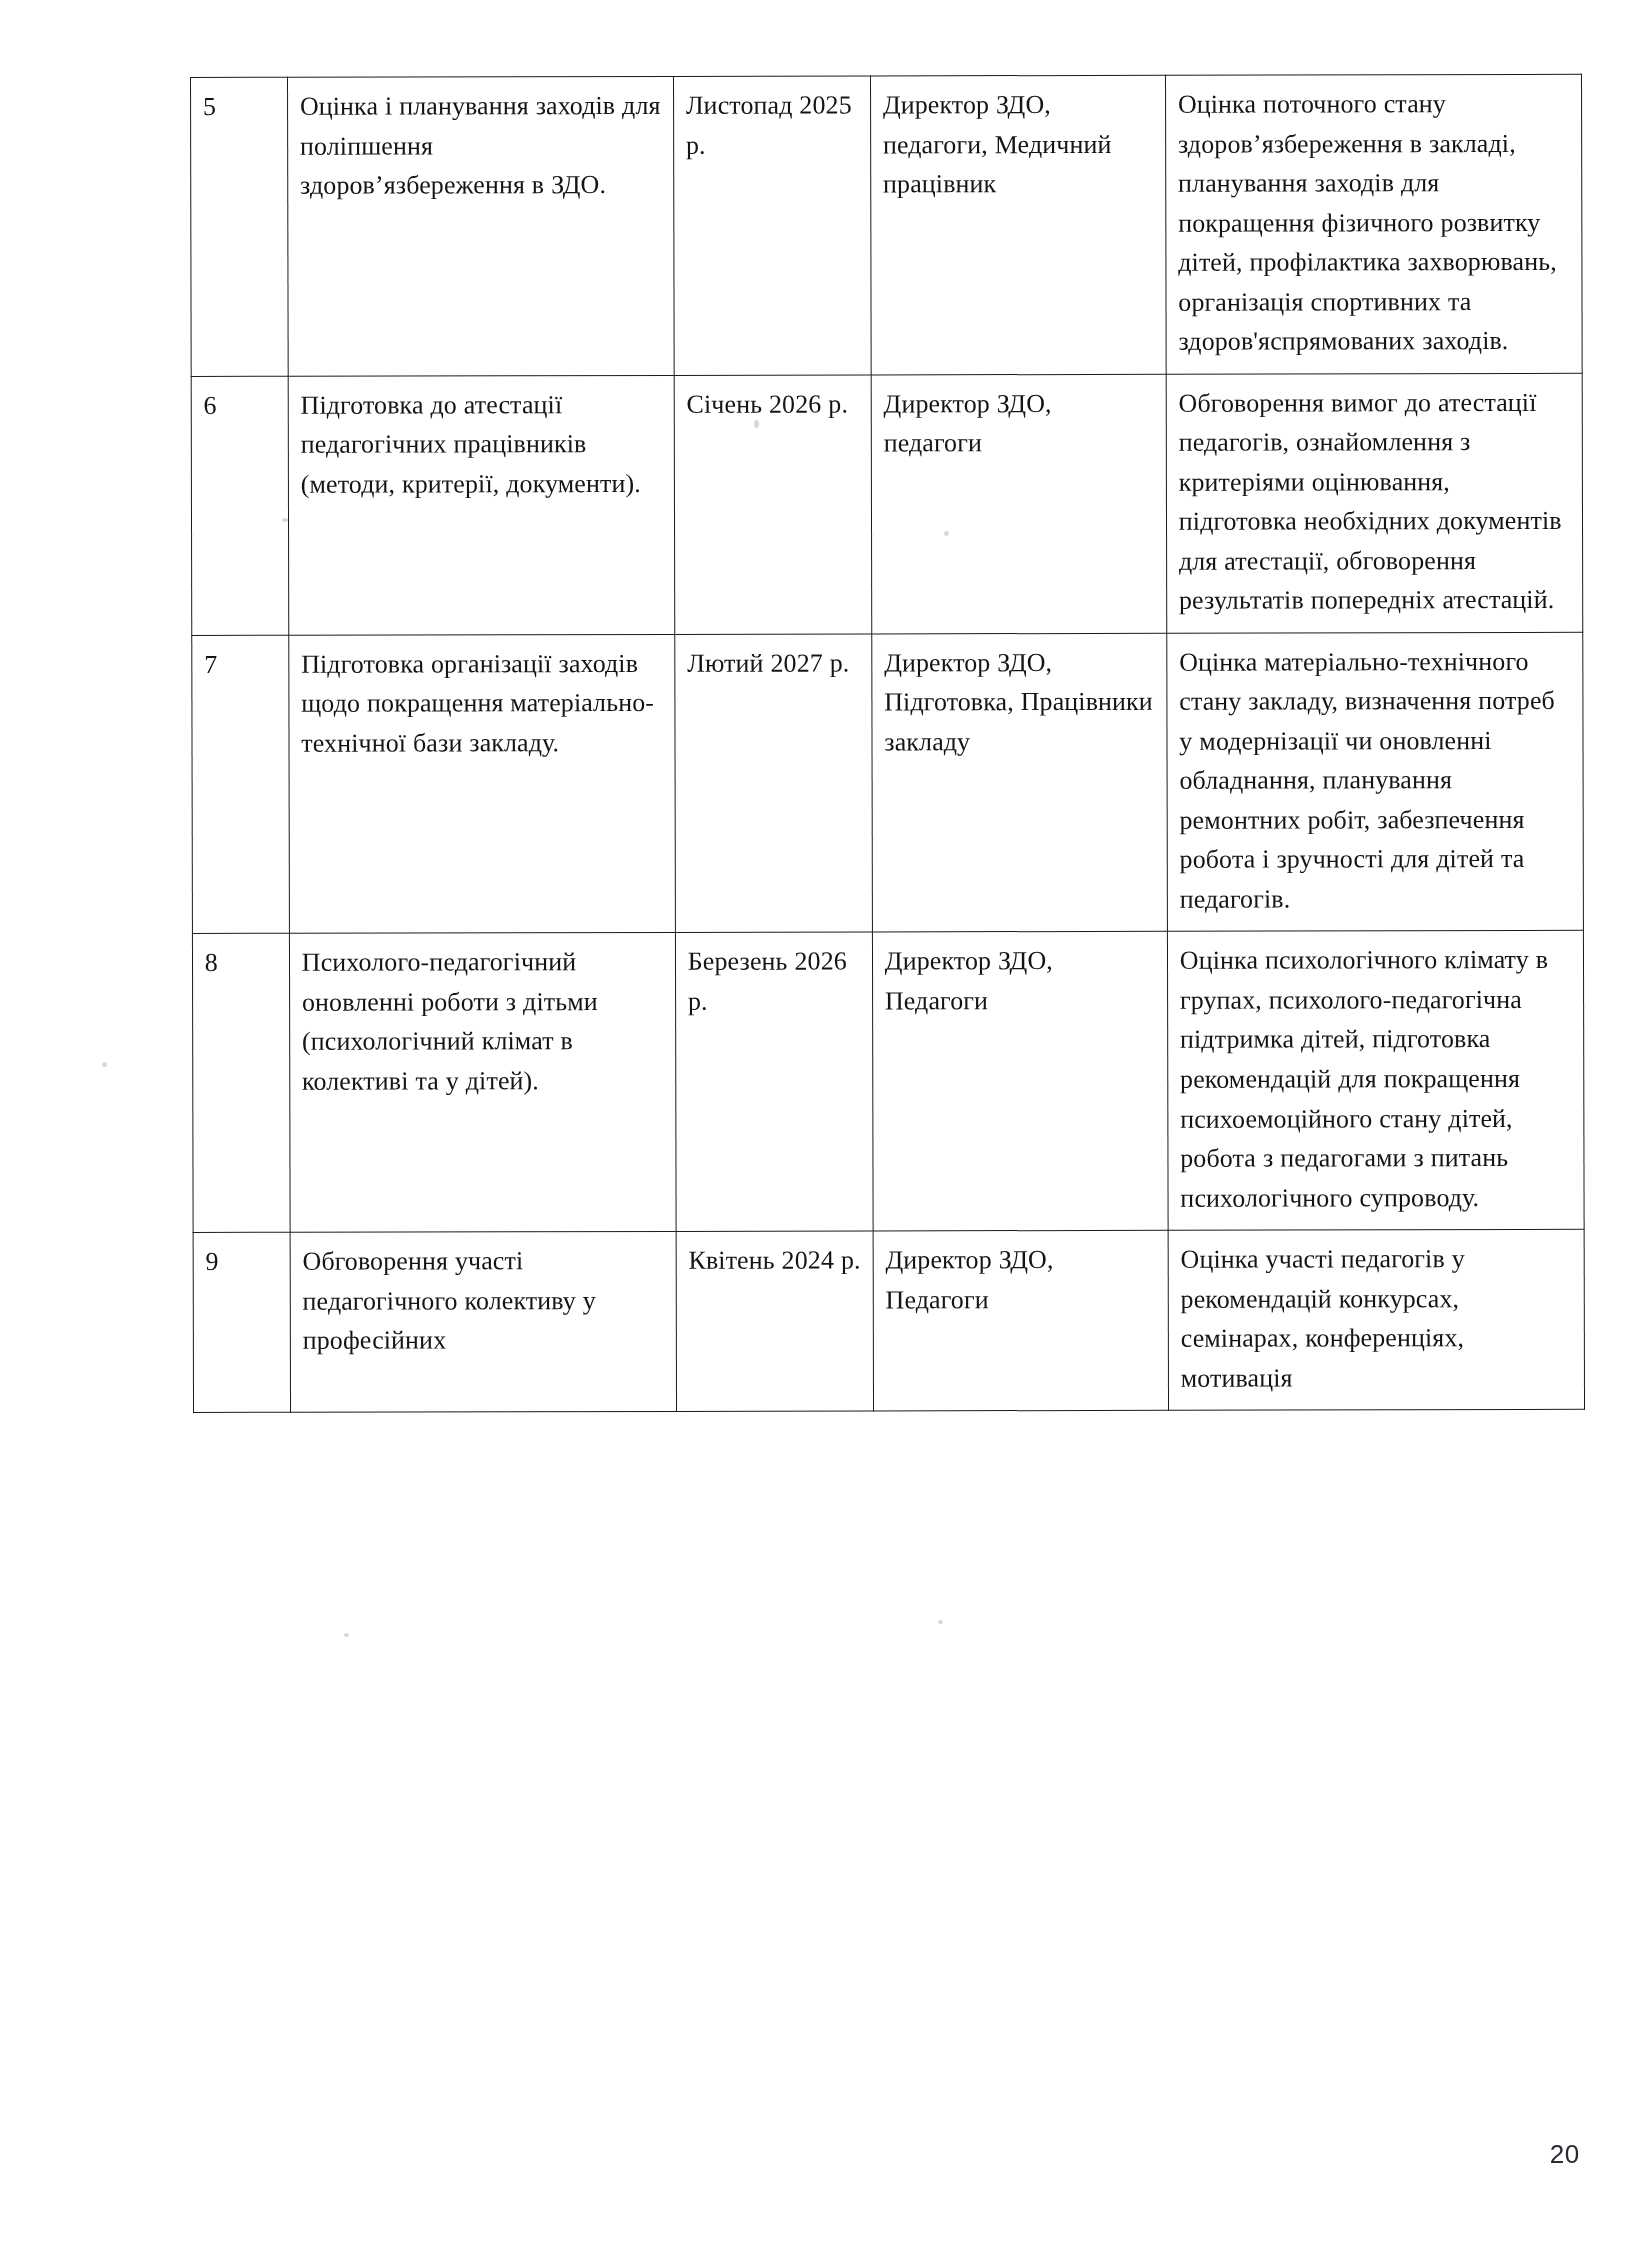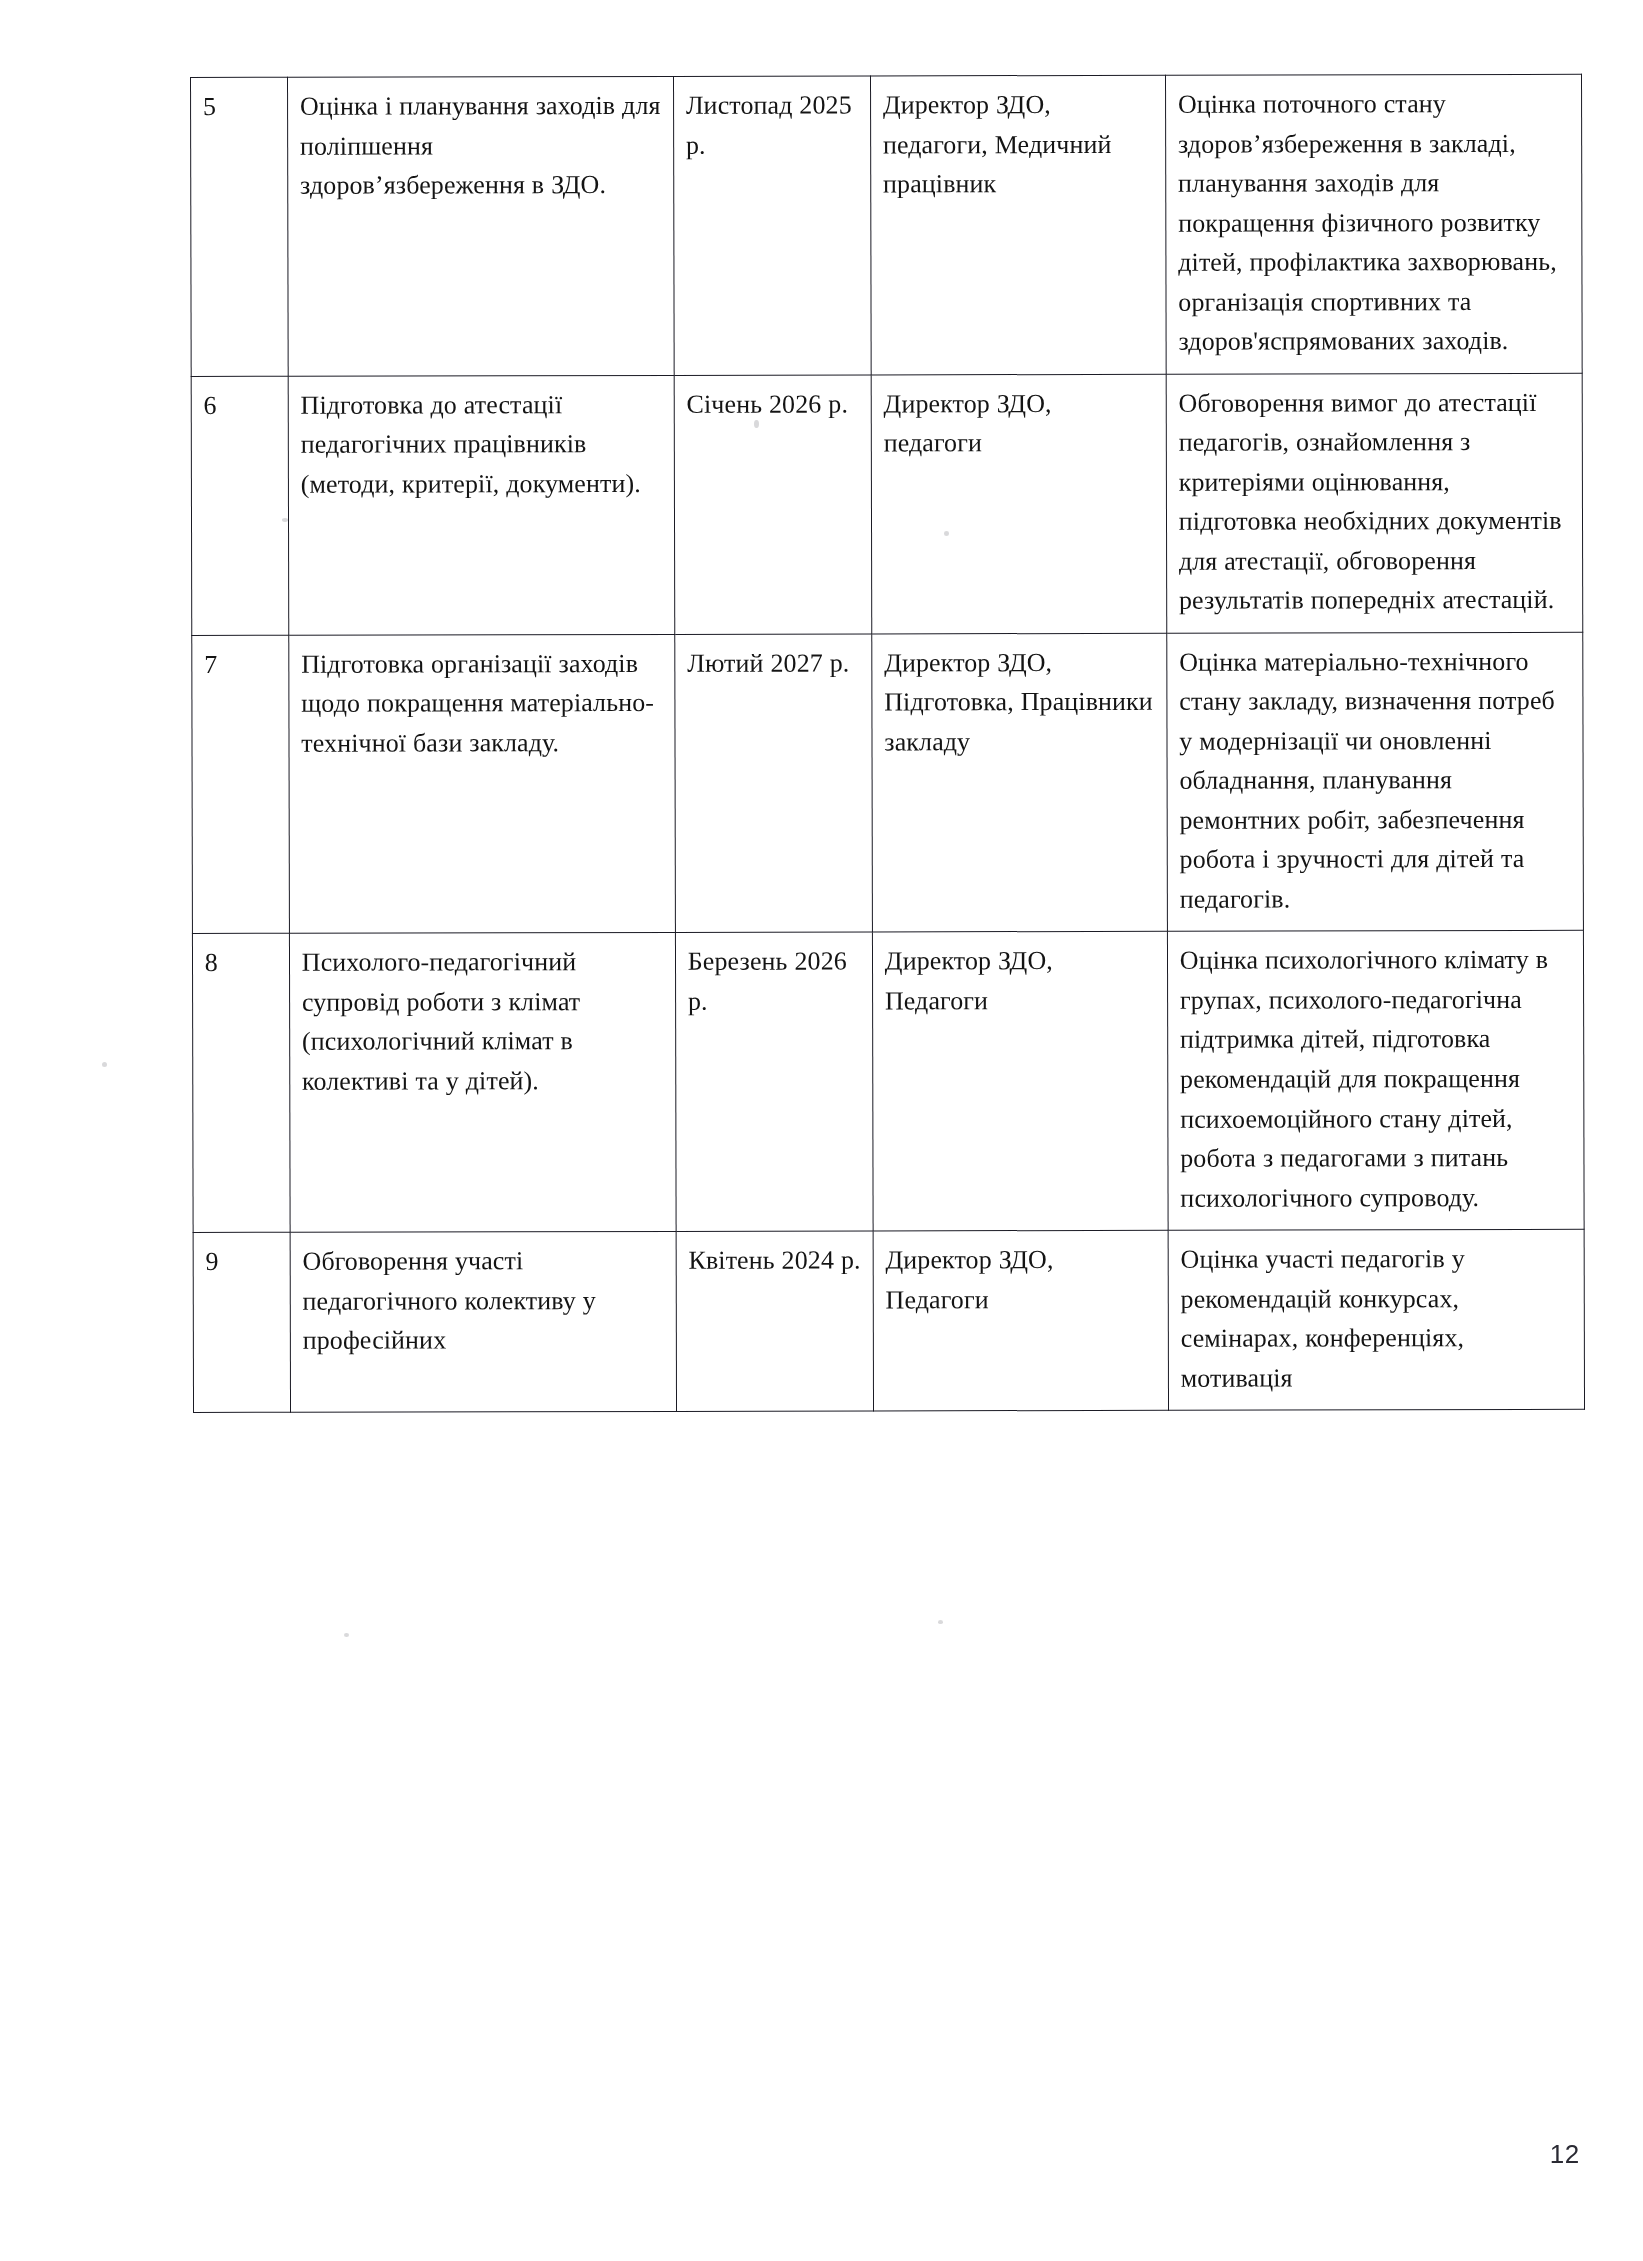--- a/index.html
+++ b/index.html
@@ -122,33 +122,33 @@
       <tr>
         <td class="num">7</td>
         <td>Підготовка організації заходів щодо покращення матеріально-технічної бази закладу.</td>
         <td>Лютий 2027 р.</td>
         <td>Директор ЗДО, Підготовка, Працівники закладу</td>
         <td>Оцінка матеріально-технічного стану закладу, визначення потреб у модернізації чи оновленні обладнання, планування ремонтних робіт, забезпечення робота і зручності для дітей та педагогів.</td>
       </tr>
 
       <tr>
         <td class="num">8</td>
-        <td>Психолого-педагогічний супровід роботи з клімат (психологічний клімат в колективі та у дітей).</td>
+        <td>Психолого-педагогічний оновленні роботи з дітьми (психологічний клімат в колективі та у дітей).</td>
         <td>Березень 2026 р.</td>
         <td>Директор ЗДО, Педагоги</td>
         <td>Оцінка психологічного клімату в групах, психолого-педагогічна підтримка дітей, підготовка рекомендацій для покращення психоемоційного стану дітей, робота з педагогами з питань психологічного супроводу.</td>
       </tr>
 
       <tr class="clipped">
         <td class="num">9</td>
         <td>Обговорення участі педагогічного колективу у професійних</td>
         <td>Квітень 2024 р.</td>
         <td>Директор ЗДО, Педагоги</td>
         <td>Оцінка участі педагогів у рекомендацій конкурсах, семінарах, конференціях, мотивація</td>
       </tr>
 
     </tbody>
   </table>
 
-  <div id="page-number">12</div>
+  <div id="page-number">20</div>
 
 </div>
 
 
 </body></html>

